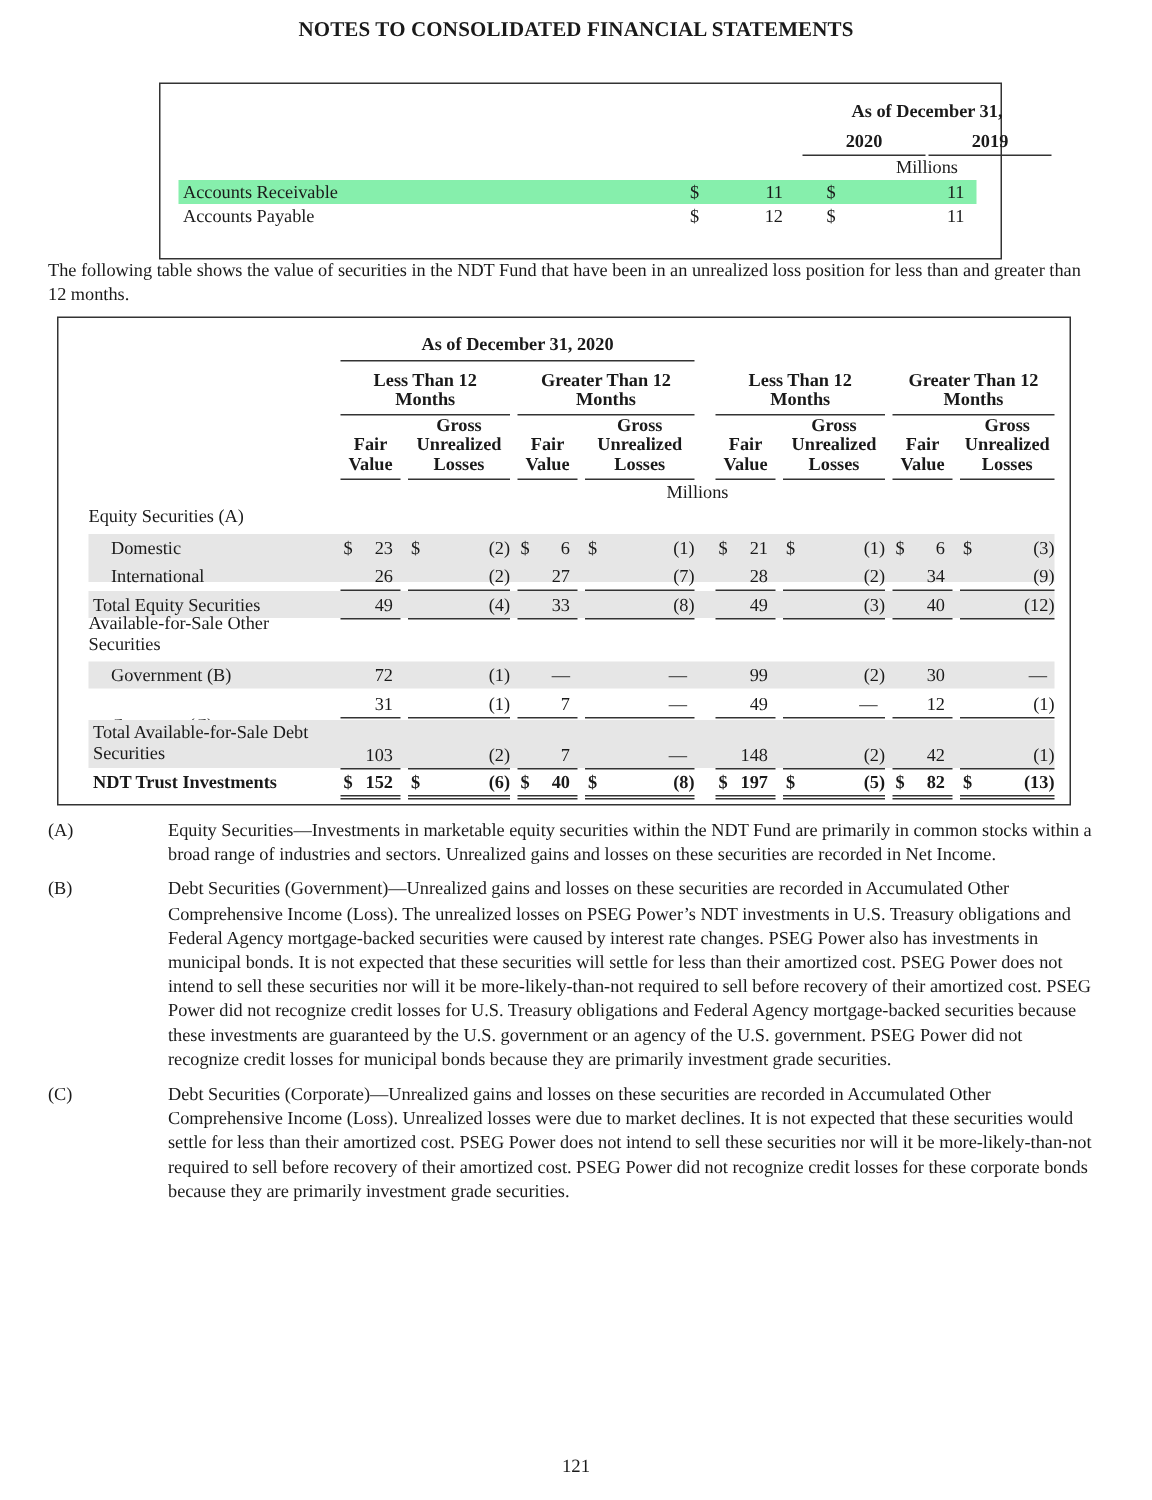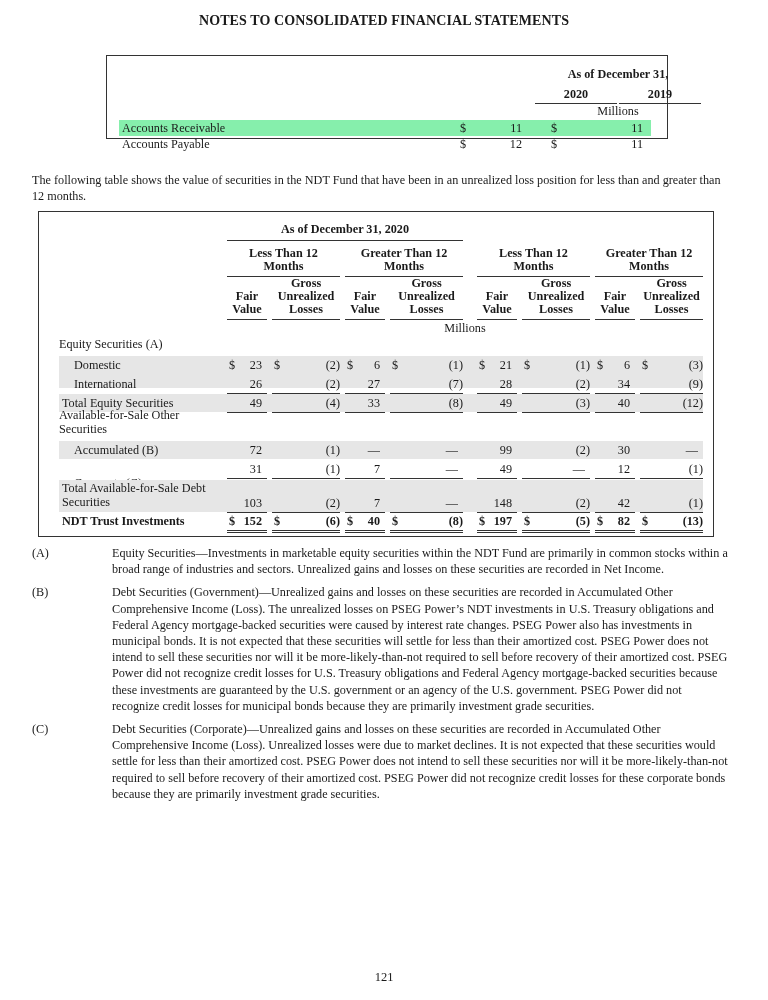--- a/index.html
+++ b/index.html
@@ -9,21 +9,21 @@
     position: relative; overflow: hidden;
   }
   .page-title {
     position: absolute; top: 13px; left: 0; width: 768px; text-align: center;
     font-weight: bold; font-size: 14px; letter-spacing: 0.1px;
   }
   .box {
     position: absolute; border: 1.5px solid #333; background: #fff;
   }
   
-  #t1 { left: 106px; top: 55px; width: 562px; height: 84px; }
+  #t1 { left: 106px; top: 55px; width: 562px; height: 118px; }
   #t1 .hdr-dec { position: absolute; left: 463px; width: 138px; top: 11px; text-align:center; font-weight: bold; }
   #t1 .hdr-y1 { position: absolute; left: 378px; width: 83px; top: 31px; text-align:center; font-weight: bold; border-bottom: 1.5px solid #333; padding-bottom: 1px; }
   #t1 .hdr-y2 { position: absolute; left: 462px; width: 84px; top: 31px; text-align:center; font-weight: bold; border-bottom: 1.5px solid #333; padding-bottom: 1px; }
   #t1 .hdr-y1 { left: 428px; width: 82px; }
   #t1 .hdr-y2 { left: 512px; width: 82px; }
   #t1 .hdr-y1, #t1 .hdr-y2 { }
   #t1 .mill { position: absolute; left: 428px; width: 166px; top: 48px; text-align: center; }
   .t1-row { position: absolute; left: 12px; width: 532px; height: 16px; line-height: 16px; }
   .t1-row.shade { background: #86efac; }
   .t1-row .lbl { position: absolute; left: 3px; }
@@ -198,21 +198,21 @@
       </div>
       <div class="bline" style="left: 188px; width: 40px; top: 200px;"></div>
       <div class="bline" style="left: 233px; width: 68px; top: 200px;"></div>
       <div class="bline" style="left: 306px; width: 40px; top: 200px;"></div>
       <div class="bline" style="left: 351px; width: 73px; top: 200px;"></div>
       <div class="bline" style="left: 438px; width: 40px; top: 200px;"></div>
       <div class="bline" style="left: 483px; width: 68px; top: 200px;"></div>
       <div class="bline" style="left: 556px; width: 40px; top: 200px;"></div>
       <div class="bline" style="left: 601px; width: 63px; top: 200px;"></div>
       <div class="row shade" style="top: 229px; height: 18px;">
-        <div style="position: absolute; left: 15px; line-height: 18px; top: 0px;">Accumulated (B)</div>
+        <div style="position: absolute; left: 15px; line-height: 18px; top: 0px;">Government (B)</div>
         <div class="cell" style="right: 441px;">72</div>
         <div class="cell" style="right: 363px;">(1)</div>
         <div class="cell" style="right: 323px;">—</div>
         <div class="cell" style="right: 245px;">—</div>
         <div class="cell" style="right: 191px;">99</div>
         <div class="cell" style="right: 113px;">(2)</div>
         <div class="cell" style="right: 73px;">30</div>
         <div class="cell" style="right: 5px;">—</div>
       </div>
       <div class="row" style="top: 248px; height: 18px;">

